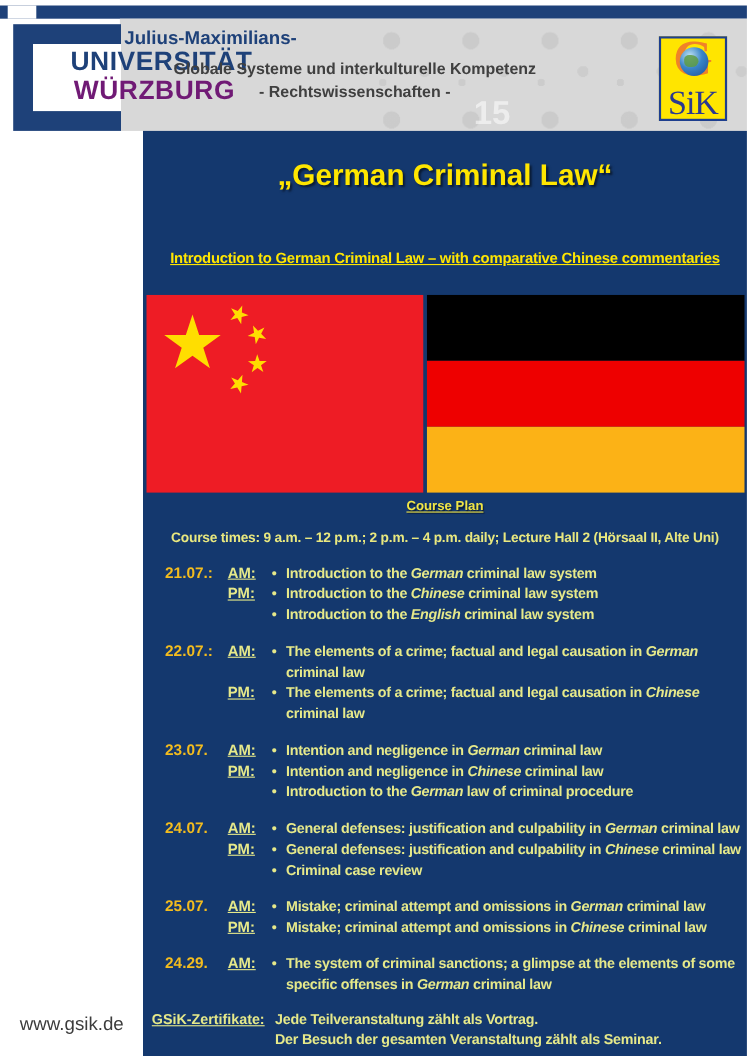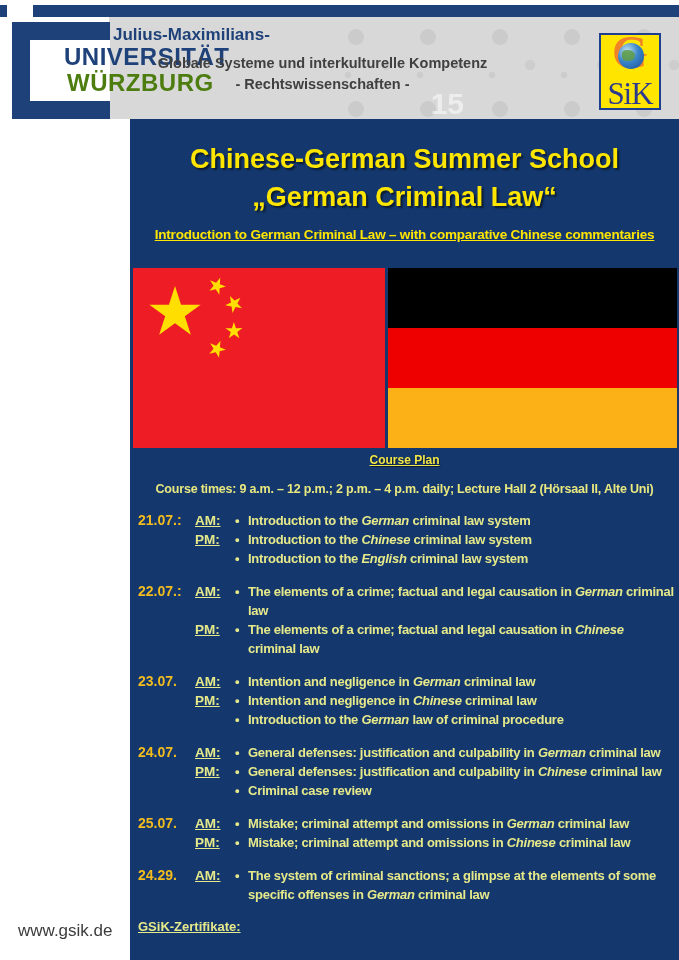--- a/index.html
+++ b/index.html
@@ -15,21 +15,21 @@
        radial-gradient(circle 14px at 22px 20px, rgba(110,110,110,.22) 55%, transparent 57%),
        radial-gradient(circle 9px at 52px 48px, rgba(110,110,110,.18) 55%, transparent 58%),
        radial-gradient(circle 6px at 14px 58px, rgba(110,110,110,.20) 55%, transparent 60%);
      background-size:72px 72px;}
   .wm{position:absolute;right:215px;bottom:0px;font-size:30px;font-weight:bold;
       color:rgba(255,255,255,.55);line-height:30px;}
   .logo-square{position:absolute;left:12px;top:22px;width:98px;height:97px;background:#1e4179;}
   .logo-notch{position:absolute;left:18px;top:18px;right:0;bottom:18px;background:#fff;}
   .uni-small{position:absolute;left:113px;top:25px;font-size:17px;font-weight:bold;color:#1e4179;}
   .uni-big1{position:absolute;left:64px;top:43px;font-size:24px;font-weight:bold;color:#1e4179;letter-spacing:.5px;}
-  .uni-big2{position:absolute;left:67px;top:69px;font-size:24px;font-weight:bold;color:#4d7c0f;letter-spacing:.5px;}
+  .uni-big2{position:absolute;left:67px;top:69px;font-size:24px;font-weight:bold;color:#701a75;letter-spacing:.5px;}
   .program{position:absolute;left:150px;top:53px;width:345px;text-align:center;
            font-size:14.5px;font-weight:bold;color:#404040;line-height:21px;}
   .gsik-logo{position:absolute;left:599px;top:33px;width:58px;height:73px;
              background:#ffe500;border:2px solid #1e3f8f;}
   .gsik-g{position:absolute;left:0;top:-8px;width:100%;text-align:center;
           font-family:"Liberation Serif",serif;font-size:46px;font-weight:bold;color:#f08228;line-height:52px;}
   .globe{position:absolute;left:17px;top:8px;width:26px;height:26px;border-radius:50%;
          background:radial-gradient(circle at 35% 30%, #bfe2f2 0%, #3a85c8 45%, #1c4f96 100%);}
   .globe::after{content:"";position:absolute;left:4px;top:7px;width:13px;height:11px;
          background:#5d9b43;border-radius:40% 60% 55% 45%;opacity:.85;}
@@ -43,21 +43,21 @@
   .subtitle{position:absolute;top:108px;left:0;width:100%;text-align:center;color:#ffe600;
          font-size:13.5px;font-weight:bold;letter-spacing:-.2px;text-decoration:underline;}
   .flags{position:absolute;top:149px;left:3px;display:flex;gap:3px;}
   .course-plan{position:absolute;top:334px;left:0;width:100%;text-align:center;color:#f2e646;
          font-size:12px;font-weight:bold;text-decoration:underline;text-shadow:1px 1px 1px rgba(0,0,0,.5);}
   .course-times{position:absolute;top:363px;left:0;width:100%;text-align:center;color:#e9e87f;
          font-size:12.5px;font-weight:bold;letter-spacing:-.2px;}
 
   .schedule{position:absolute;left:8px;top:392px;width:537px;}
   .srow{display:flex;margin-bottom:14px;}
-  .sdate{width:57px;font-size:14px;font-weight:bold;color:#f3bc1e;line-height:19px;flex:0 0 auto;}
+  .sdate{width:57px;font-size:14px;font-weight:bold;color:#f3bc1e;line-height:19px;flex:0 0 auto;margin-left:12px;}
   .slines{flex:1;}
   .sline{display:flex;}
   .slabel{width:40px;flex:0 0 auto;font-size:13.5px;font-weight:bold;color:#e6e98a;
           text-decoration:underline;line-height:19px;}
   .sbullet{flex:1;display:flex;font-size:13px;font-weight:bold;color:#e6e98a;
            line-height:19px;letter-spacing:-.25px;}
   .sdot{width:13px;flex:0 0 auto;}
   .stext{flex:1;}
   .stext i{font-style:italic;}
 
@@ -91,21 +91,20 @@
     </div>
     <div class="gsik-logo">
       <div class="gsik-g">G</div>
       <div class="globe"></div>
       <div class="gsik-sik">SiK</div>
     </div>
   </div>
 
   <div class="panel">
     <div class="title">
-      <div>Chinese-German Summer School</div>
       <div>„German Criminal Law“</div>
     </div>
     <div class="subtitle">Introduction to German Criminal Law – with comparative Chinese commentaries</div>
 
     <div class="flags">
       <svg width="252" height="180" viewBox="0 0 252 180">
         <defs>
           <polygon id="star" points="0,-1 -0.2246,-0.309 -0.9511,-0.309 -0.3633,0.118 -0.5878,0.809 0,0.382 0.5878,0.809 0.3633,0.118 0.9511,-0.309 0.2246,-0.309"></polygon>
         </defs>
         <rect width="252" height="180" fill="#ee1c25"></rect>
@@ -249,18 +248,22 @@
               <span class="slabel">AM:</span>
               <div class="sbullet">
                 <span class="sdot">•</span>
                 <span class="stext"><span>The system of criminal sanctions; a glimpse at the elements of some specific offenses in </span><i>German</i><span> criminal law</span></span>
               </div>
             </div>
           </div>
         </div>
         <div class="certs">
           <div class="certs-label">GSiK-Zertifikate:</div>
+          <div class="certs-lines">
+            <div>Jede Teilveranstaltung zählt als Vortrag.</div>
+            <div>Der Besuch der gesamten Veranstaltung zählt als Seminar.</div>
+          </div>
         </div>
       </div>
   </div>
 
   <a class="website" href="#">www.gsik.de</a>
 </div>
 
 </body></html>

